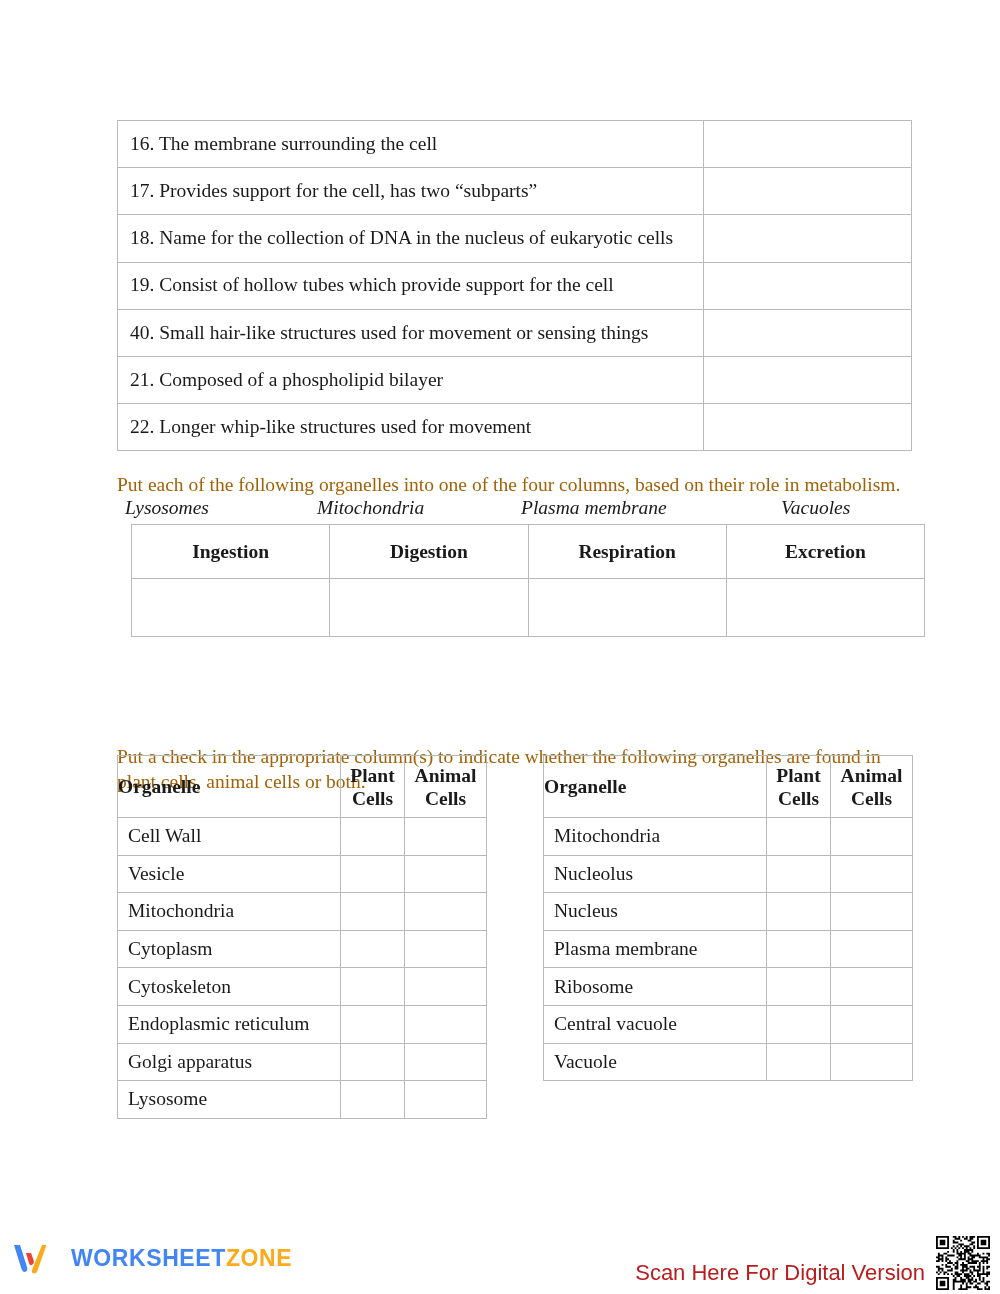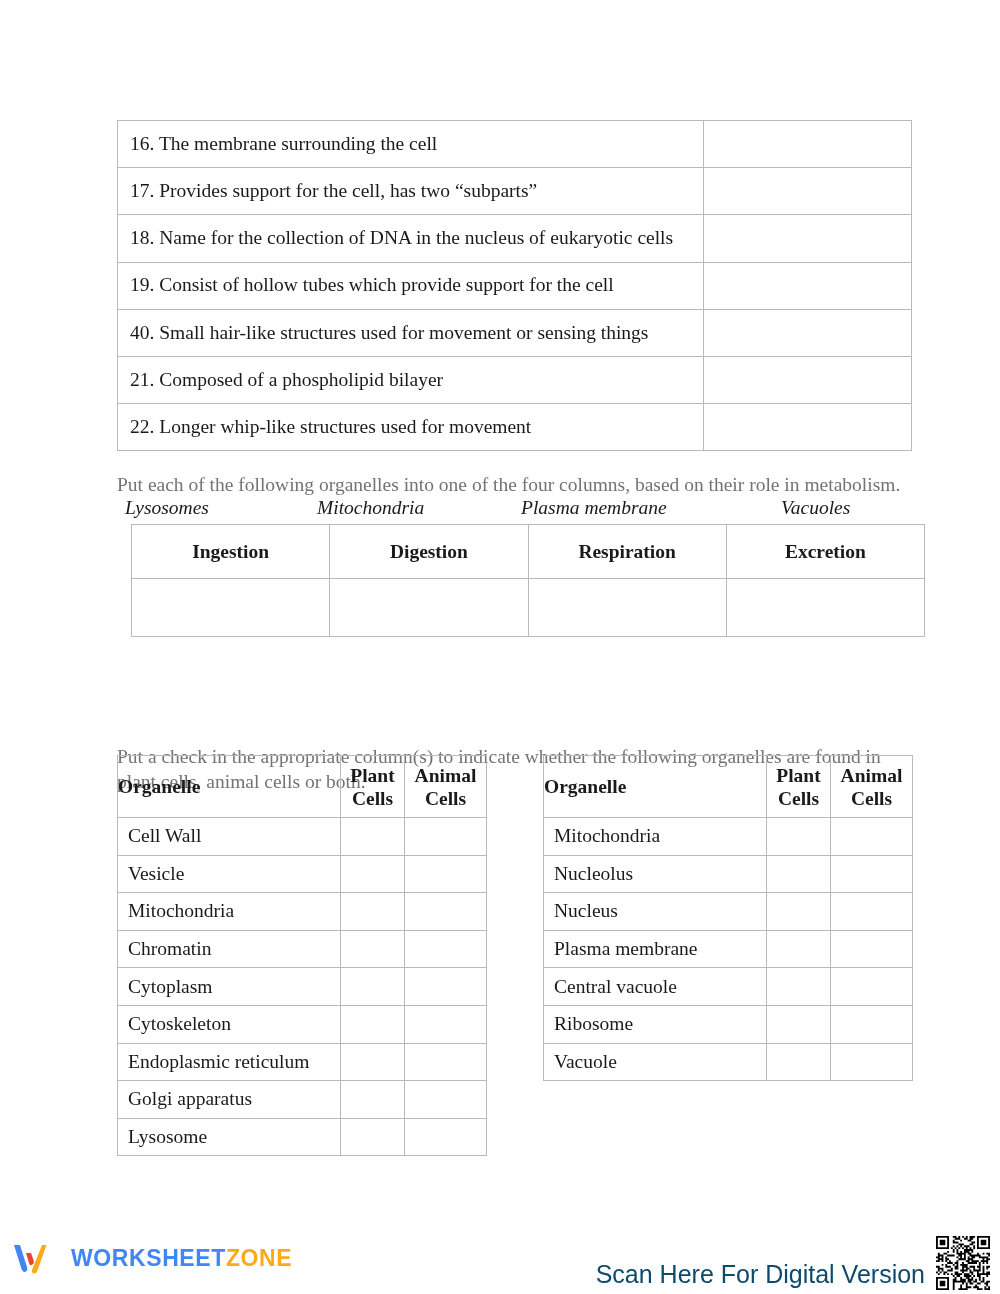--- a/index.html
+++ b/index.html
@@ -50,21 +50,21 @@
   }
   .defs-table td.answer {
     width: 208px;
   }
 
   
   .instr {
     position: absolute;
     font-size: 19.5px;
     line-height: 1.3;
-    color: #737373;
+    color: #a16207;
   }
   .instr-metabolism {
     left: 117px;
     top: 472px;
     width: 830px;
   }
 
   .wordbank {
     position: absolute;
     left: 117px;
@@ -180,22 +180,22 @@
     white-space: nowrap;
   }
   .brand-worksheet { color: #4285f4; }
   .brand-zone { color: #fbaa19; }
 
   .scan-text {
     position: absolute;
     right: 75px;
     top: 32px;
     font-family: "Liberation Sans", "DejaVu Sans", sans-serif;
-    font-size: 25px;
-    color: #0c4a6e;
+    font-size: 22px;
+    color: #b91c1c;
     white-space: nowrap;
   }
 
   .qr {
     position: absolute;
     right: 6px;
     top: 4px;
     width: 62px;
     height: 62px;
     background: #ffffff;
@@ -300,25 +300,20 @@
           <td class="organelle-name">Vesicle</td>
           <td></td>
           <td></td>
         </tr>
         <tr>
           <td class="organelle-name">Mitochondria</td>
           <td></td>
           <td></td>
         </tr>
         <tr>
-          <td class="organelle-name">Chromatin</td>
-          <td></td>
-          <td></td>
-        </tr>
-        <tr>
           <td class="organelle-name">Cytoplasm</td>
           <td></td>
           <td></td>
         </tr>
         <tr>
           <td class="organelle-name">Cytoskeleton</td>
           <td></td>
           <td></td>
         </tr>
         <tr>
@@ -373,26 +368,26 @@
           <td class="organelle-name">Nucleus</td>
           <td></td>
           <td></td>
         </tr>
         <tr>
           <td class="organelle-name">Plasma membrane</td>
           <td></td>
           <td></td>
         </tr>
         <tr>
+          <td class="organelle-name">Ribosome</td>
+          <td></td>
+          <td></td>
+        </tr>
+        <tr>
           <td class="organelle-name">Central vacuole</td>
-          <td></td>
-          <td></td>
-        </tr>
-        <tr>
-          <td class="organelle-name">Ribosome</td>
           <td></td>
           <td></td>
         </tr>
         <tr>
           <td class="organelle-name">Vacuole</td>
           <td></td>
           <td></td>
         </tr>
       </tbody>
   </table>

